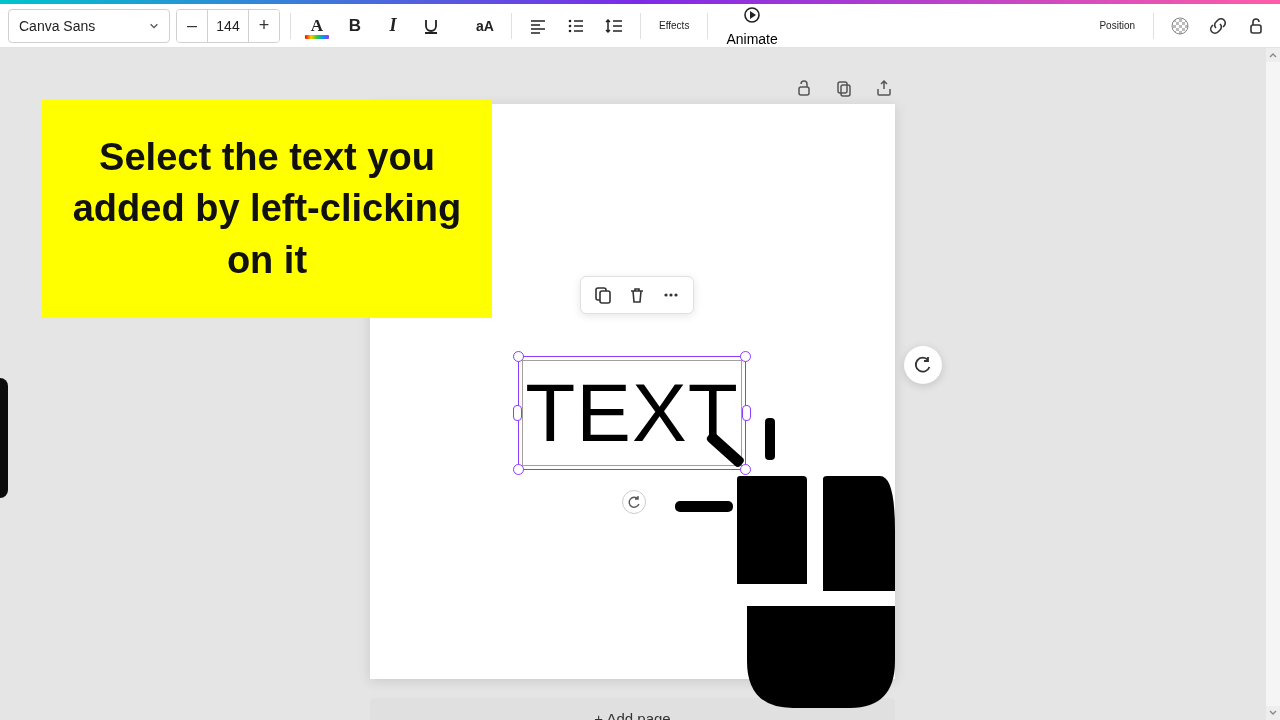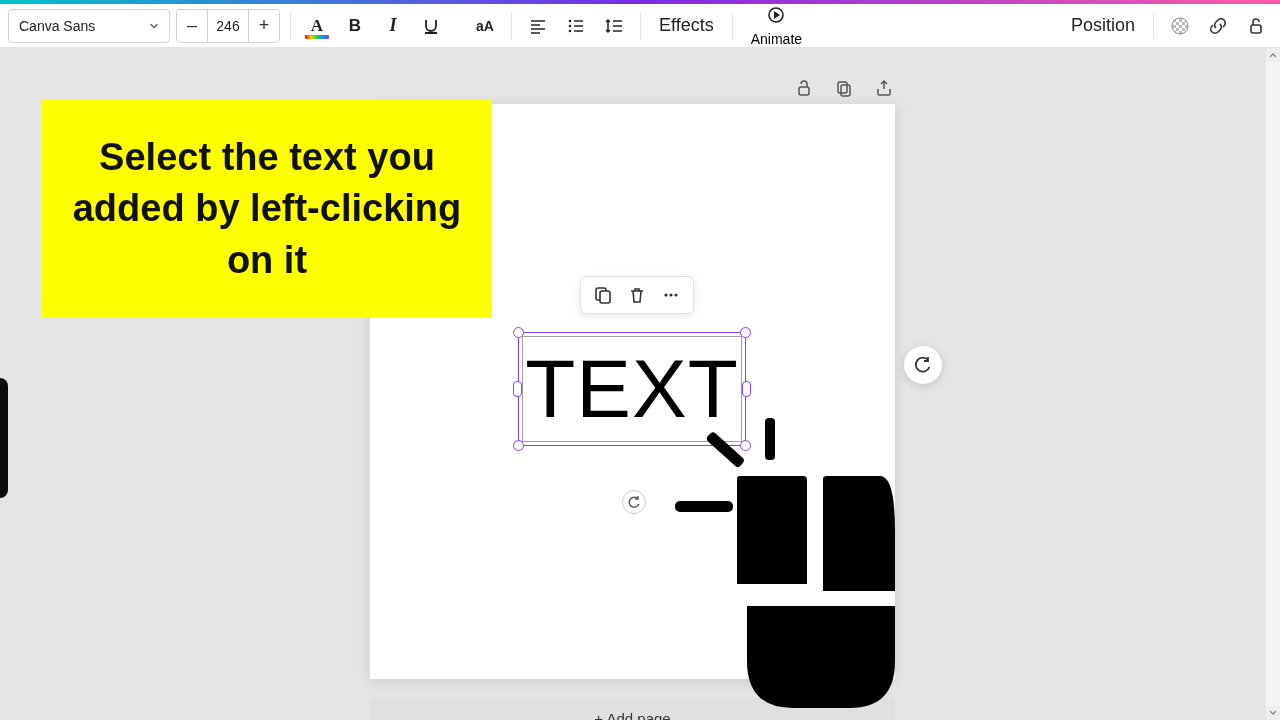--- a/index.html
+++ b/index.html
@@ -23,21 +23,21 @@
     overflow: hidden;
   }
   .size-btn { width: 30px; height: 100%; background: #fff; border: none; font-size: 18px; color: #333; cursor: pointer; display:flex;align-items:center;justify-content:center;}
   .size-val { width: 42px; text-align: center; font-size: 14px; color: #222; border-left:1px solid #d0d0d0;border-right:1px solid #d0d0d0;height:100%;display:flex;align-items:center;justify-content:center;}
   .tbtn { width: 32px; height: 32px; display:flex;align-items:center;justify-content:center; border-radius:4px; cursor:pointer; color:#222; }
   .txtcolor { position:relative; font-weight:700; font-size:17px; font-family:Georgia,serif;}
   .txtcolor::after{content:"";position:absolute;left:4px;right:4px;bottom:3px;height:4px;background:linear-gradient(90deg,#ff0000,#ffcc00,#33cc33,#0099ff,#9933ff); border-radius:1px;}
   .bold{font-weight:800;font-size:17px;}
   .italic{font-style:italic;font-family:Georgia,serif;font-size:18px;font-weight:600;}
   .divider{width:1px;height:26px;background:#e0e0e0;margin:0 4px;}
-  .txtlabel{font-size:18px;color:#222;padding:0 8px;cursor:pointer;}
+  .txtlabel{font-size:10px;color:#222;padding:0 8px;cursor:pointer;}
   .animate-wrap{display:flex;align-items:center;gap:6px;padding:0 8px;cursor:pointer;flex-direction:column;}
   .spacer{flex:1;}
   .right-group{display:flex;align-items:center;gap:6px;}
 
   .workspace{position:absolute;top:48px;left:0;right:0;bottom:0;}
   .scrollbar-track{position:absolute;right:0;top:0;bottom:0;width:14px;background:#f5f5f5;}
   .scrollbar-arrow{position:absolute;left:0;width:14px;height:14px;background:#eee;display:flex;align-items:center;justify-content:center;}
   .scrollbar-arrow.up{top:0;}
   .scrollbar-arrow.down{bottom:0;}
 
@@ -61,21 +61,21 @@
   .callout-text{font-size:38px;font-weight:800;color:#111;text-align:center;line-height:1.35;}
 
   .sel-toolbar{
     position:absolute; left:580px; top:228px; background:#fff;
     border:1px solid #e0e0e0; border-radius:6px; box-shadow:0 2px 8px rgba(0,0,0,.1);
     display:flex; gap:10px; padding:6px 10px; z-index:7;
   }
   .stbtn{width:24px;height:24px;display:flex;align-items:center;justify-content:center;cursor:pointer;}
 
   .textbox{
-    position:absolute; left:518px; top:284px; width:228px; height:114px;
+    position:absolute; left:518px; top:308px; width:228px; height:114px;
     border:1.5px solid #8b3dff; background:transparent; z-index:4;
   }
   .textbox-inner{
     position:absolute;inset:3px;border:1px solid #a0a0a0;display:flex;align-items:center;justify-content:center;
     background:#fff;
   }
   .textbox-text{font-size:82px;font-weight:400;letter-spacing:1px;color:#000;font-family:Arial,Helvetica,sans-serif;}
   .handle{position:absolute;width:11px;height:11px;background:#fff;border:1.5px solid #8b3dff;border-radius:50%;}
   .handle.tl{left:-6px;top:-6px;} .handle.tr{right:-6px;top:-6px;}
   .handle.bl{left:-6px;bottom:-6px;} .handle.br{right:-6px;bottom:-6px;}
@@ -107,21 +107,21 @@
 <div class="toolbar">
   <div class="font-select">
     <span>Canva Sans</span>
     <svg class="chev" viewBox="0 0 12 12">
         <path d="M2 4l4 4 4-4" fill="none" stroke="#555" stroke-width="1.6"></path>
       </svg>
   </div>
 
   <div class="size-group">
     <button class="size-btn">–</button>
-    <div class="size-val">246</div>
+    <div class="size-val">144</div>
     <button class="size-btn">+</button>
   </div>
 
   <div class="divider"></div>
 
   <div class="tbtn txtcolor">A</div>
   <div class="tbtn bold">B</div>
   <div class="tbtn italic">I</div>
   <div class="tbtn">
     <svg width="18" height="18">

